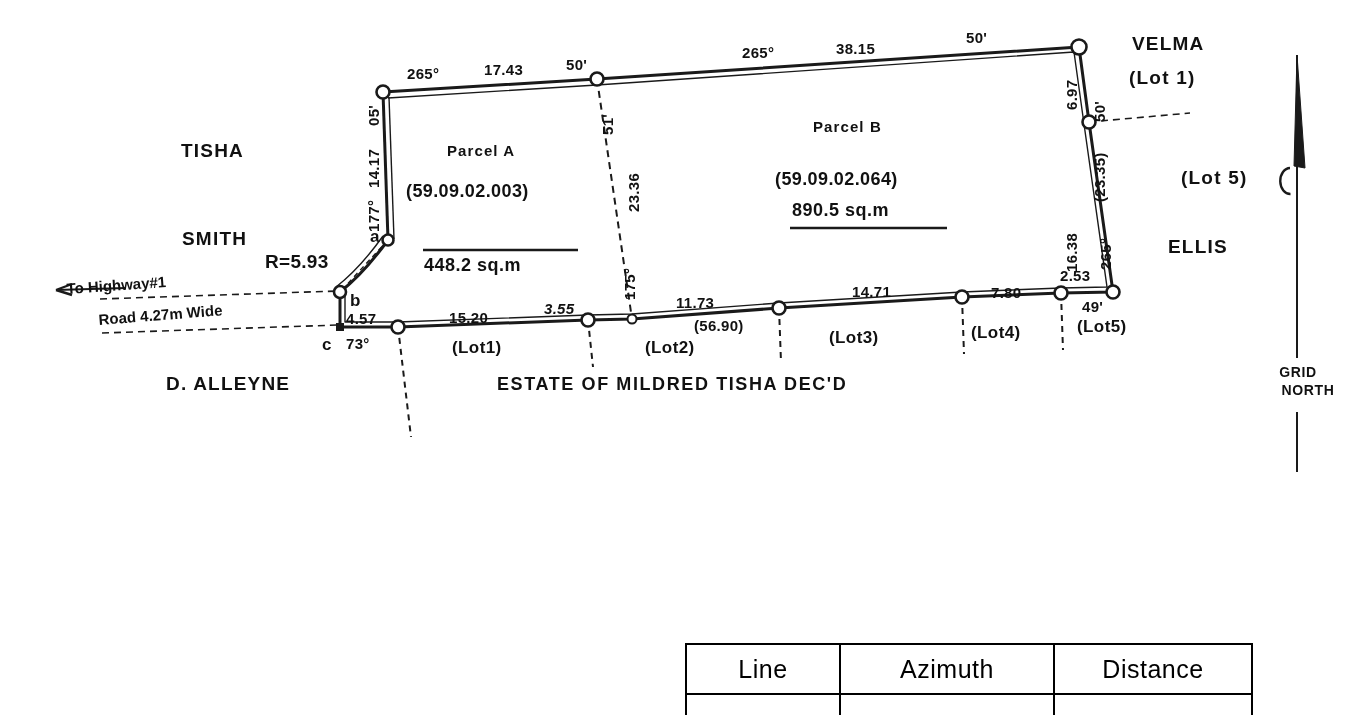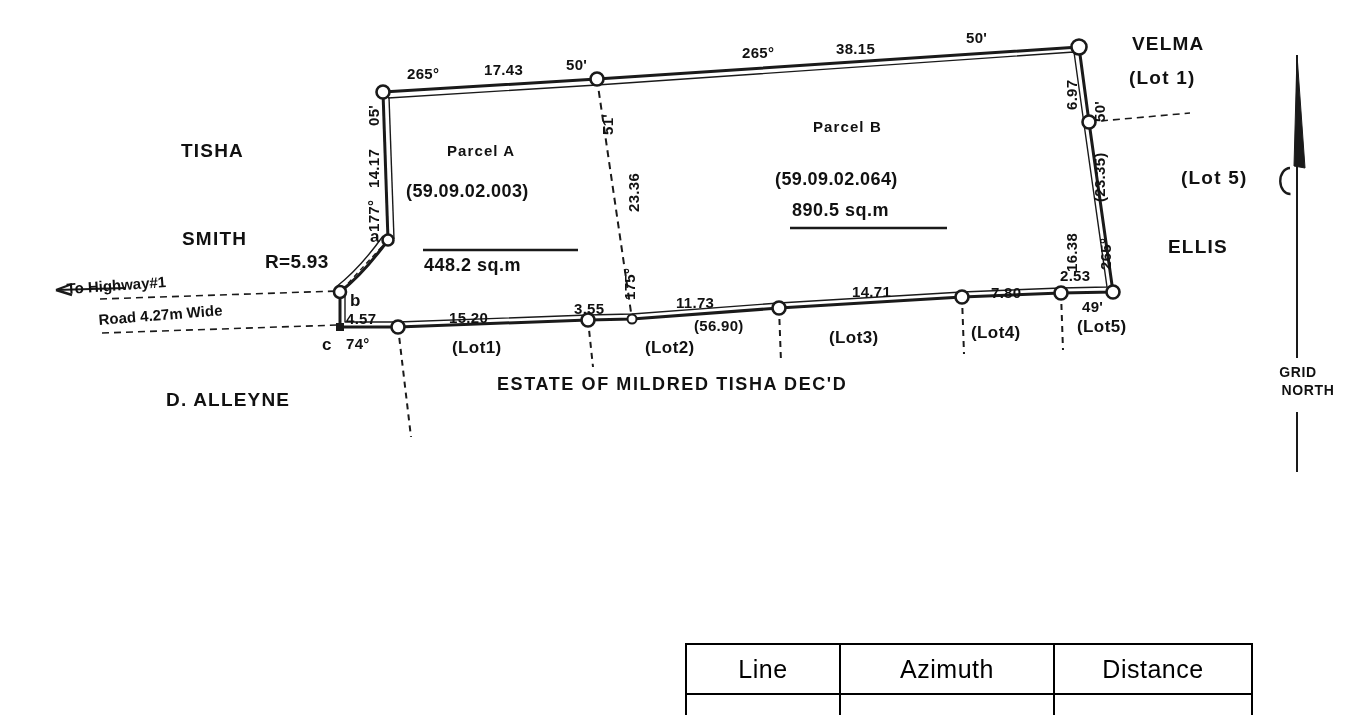--- a/index.html
+++ b/index.html
@@ -210,21 +210,21 @@
   <div class="lbl parcel-title" style="left:447px; top:143px;">Parcel A</div>
   <div class="lbl parcel-id" style="left:406px; top:182px;">(59.09.02.003)</div>
   <div class="lbl parcel-area" style="left:424px; top:222px;margin-top:34px;">448.2  sq.m</div>
 
   <div class="lbl parcel-title" style="left:813px; top:119px;">Parcel B</div>
   <div class="lbl parcel-id" style="left:775px; top:170px;">(59.09.02.064)</div>
   <div class="lbl parcel-area" style="left:792px; top:201px;">890.5  sq.m</div>
 
   <div class="lbl owner" style="left:181px; top:141px;">TISHA</div>
   <div class="lbl owner" style="left:182px; top:229px;">SMITH</div>
-  <div class="lbl owner" style="left:166px; top:390px;">D. ALLEYNE</div>
+  <div class="lbl owner" style="left:166px; top:374px;">D. ALLEYNE</div>
   <div class="lbl owner" style="left:1132px; top:34px;">VELMA</div>
   <div class="lbl owner" style="left:1129px; top:68px;text-align:right;">(Lot  1)</div>
   <div class="lbl owner" style="left:1152px; top:168px;margin-left:29px;">(Lot  5)</div>
   <div class="lbl owner" style="left:1168px; top:237px;">ELLIS</div>
   <div class="lbl estate" style="left:497px; top:375px;">ESTATE  OF  MILDRED   TISHA   DEC'D</div>
 
   <div class="lbl roadtxt rot-hwy" style="left:66px; top:281px;">To Highway#1</div>
   <div class="lbl roadtxt rot-road" style="left:98px; top:312px;">Road  4.27m Wide</div>
   <div class="lbl dim" style="left:265px; top:252px; font-size:19px;">R=5.93</div>
 
@@ -248,24 +248,24 @@
   <div class="lbl dim rot90" style="left:1092px; top:122px;">50'</div>
   <div class="lbl dim rot90" style="left:1092px; top:202px;">(23.35)</div>
   <div class="lbl dim rot90" style="left:1064px; top:272px;">16.38</div>
   <div class="lbl dim rot90" style="left:1098px; top:270px;">265°</div>
 
   <div class="lbl dim rot90" style="left:600px; top:135px;">51'</div>
   <div class="lbl dim rot90" style="left:626px; top:212px;">23.36</div>
   <div class="lbl dim rot90" style="left:622px; top:300px;">175°</div>
 
   <div class="lbl dim" style="left:346px; top:311px;">4.57</div>
-  <div class="lbl dim" style="left:346px; top:336px;">74°</div>
+  <div class="lbl dim" style="left:346px; top:336px;">73°</div>
 
   <div class="lbl dim" style="left:449px; top:310px;">15.20</div>
-  <div class="lbl dim" style="left:574px; top:301px;">3.55</div>
+  <div class="lbl dim" style="left:544px; top:301px;font-style:italic;">3.55</div>
   <div class="lbl dim" style="left:676px; top:295px;">11.73</div>
   <div class="lbl dim" style="left:694px; top:318px;">(56.90)</div>
   <div class="lbl dim" style="left:852px; top:284px;text-align:right;">14.71</div>
   <div class="lbl dim" style="left:991px; top:285px;">7.80</div>
   <div class="lbl dim" style="left:1060px; top:268px;">2.53</div>
   <div class="lbl dim" style="left:1082px; top:299px;">49'</div>
 
   <div class="lbl lotlabel" style="left:452px; top:339px;">(Lot1)</div>
   <div class="lbl lotlabel" style="left:645px; top:339px;">(Lot2)</div>
   <div class="lbl lotlabel" style="left:829px; top:329px;">(Lot3)</div>

